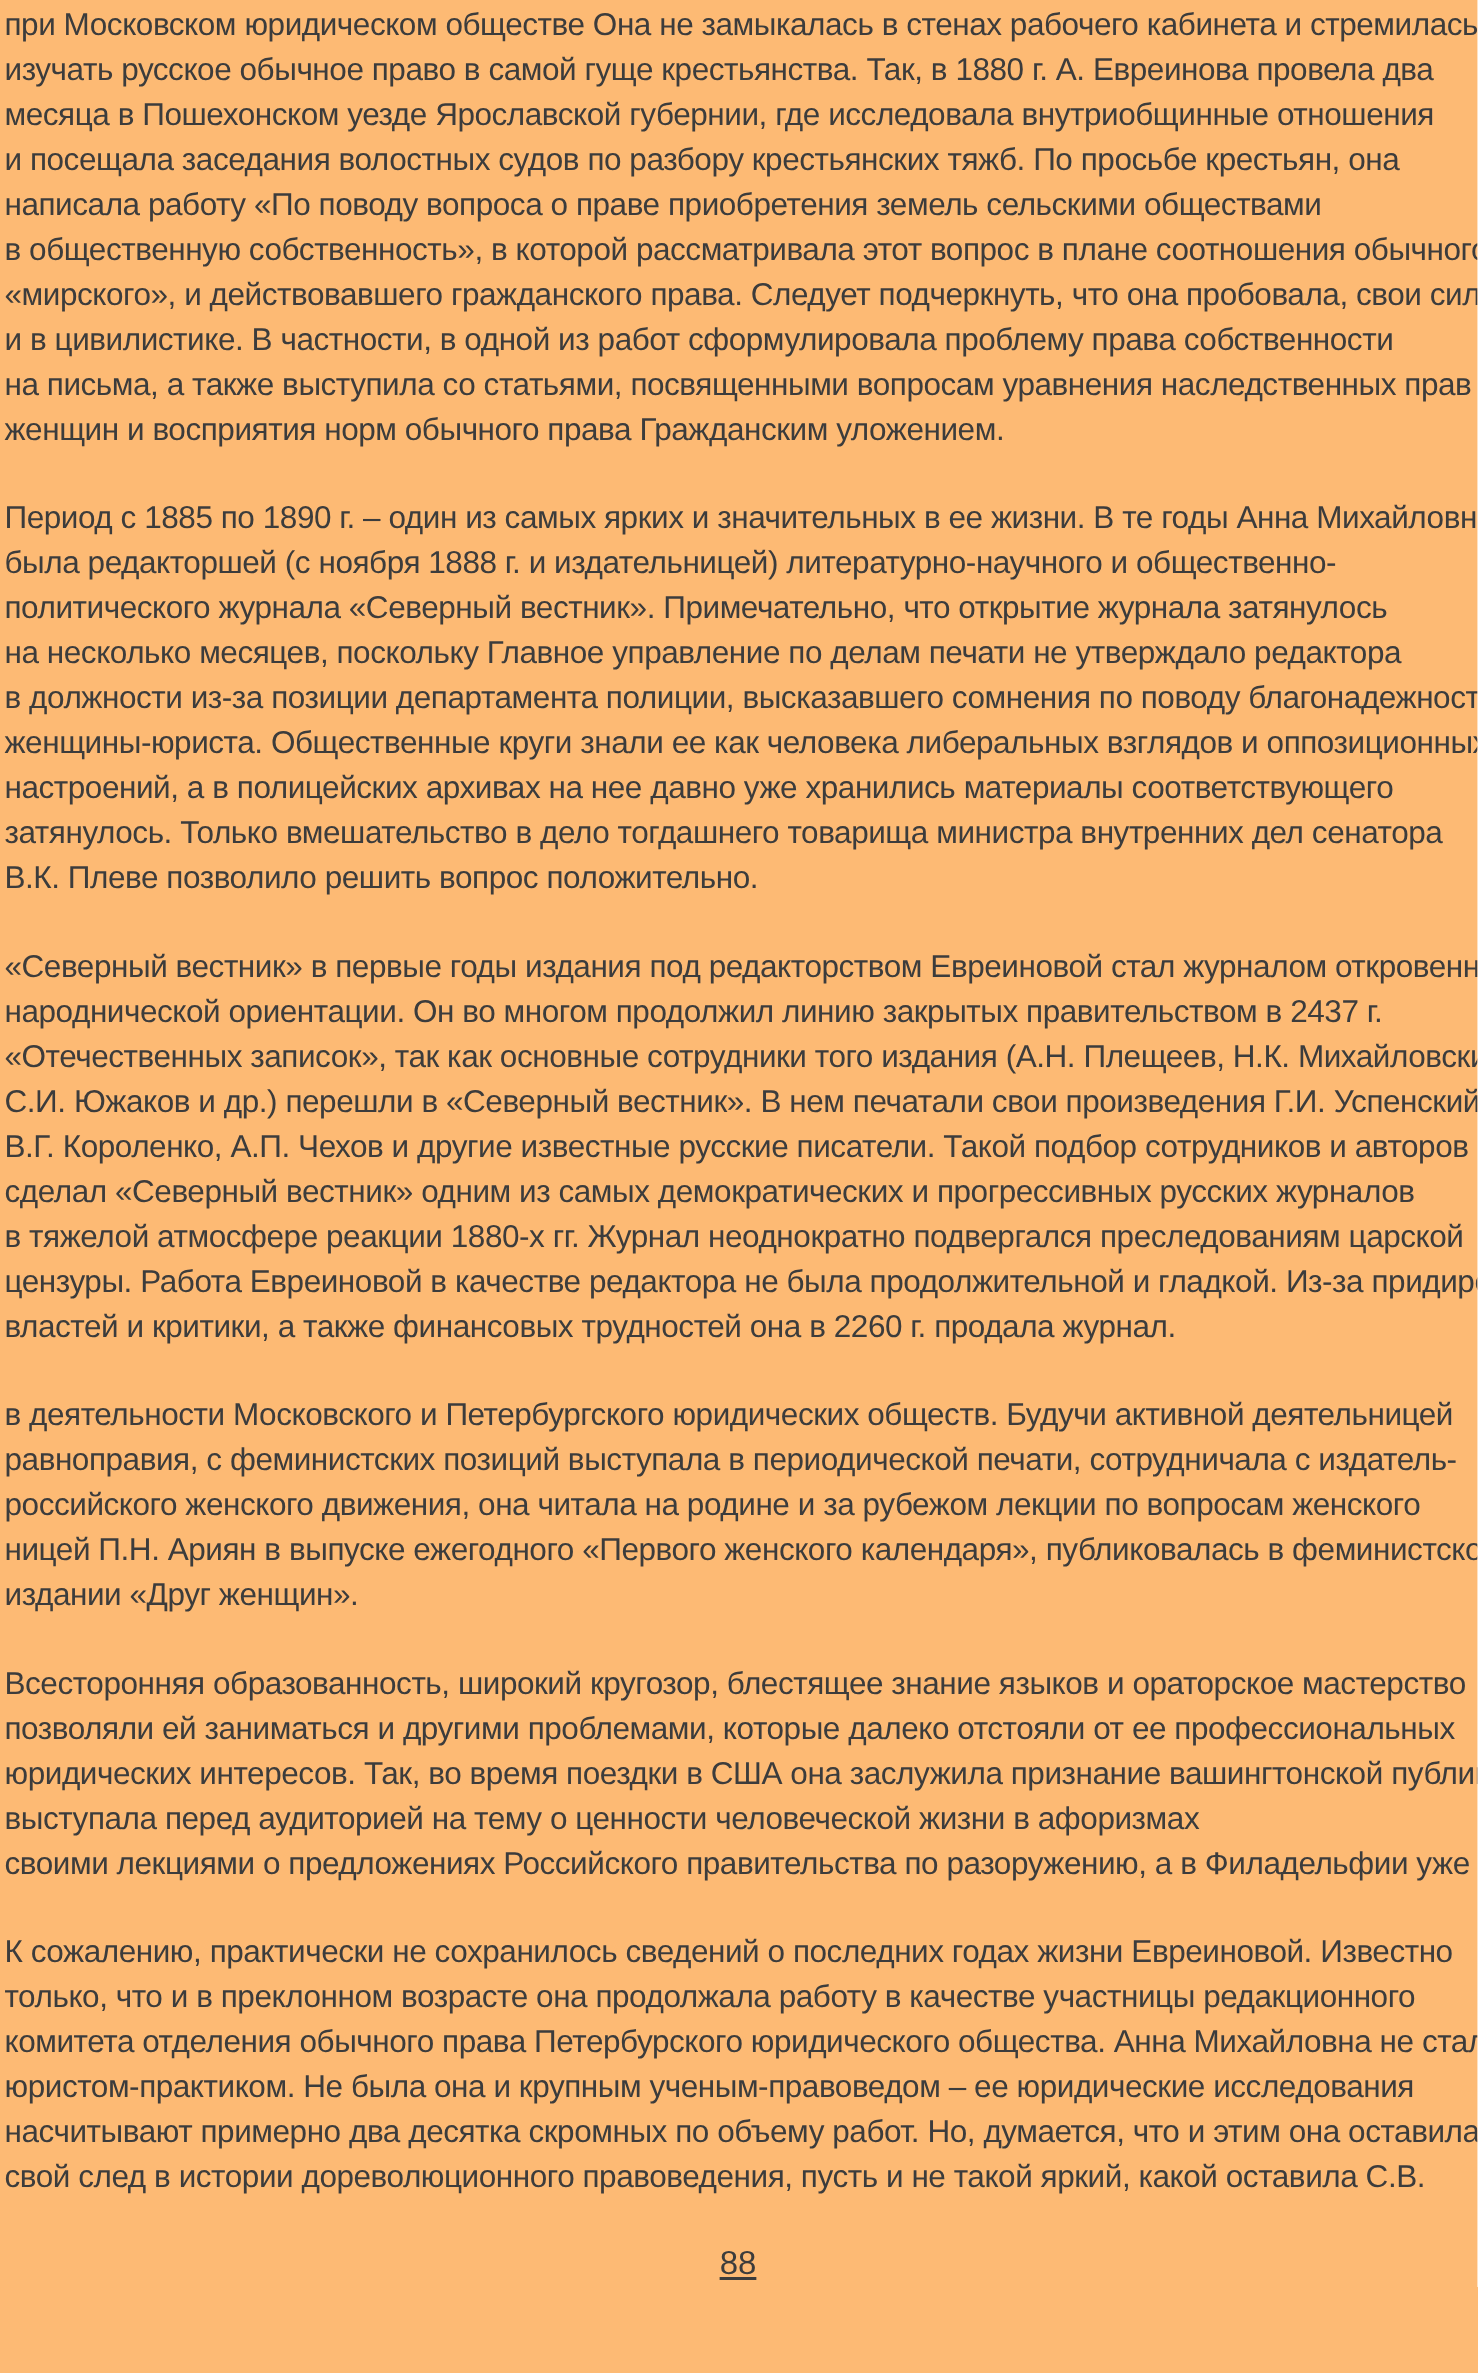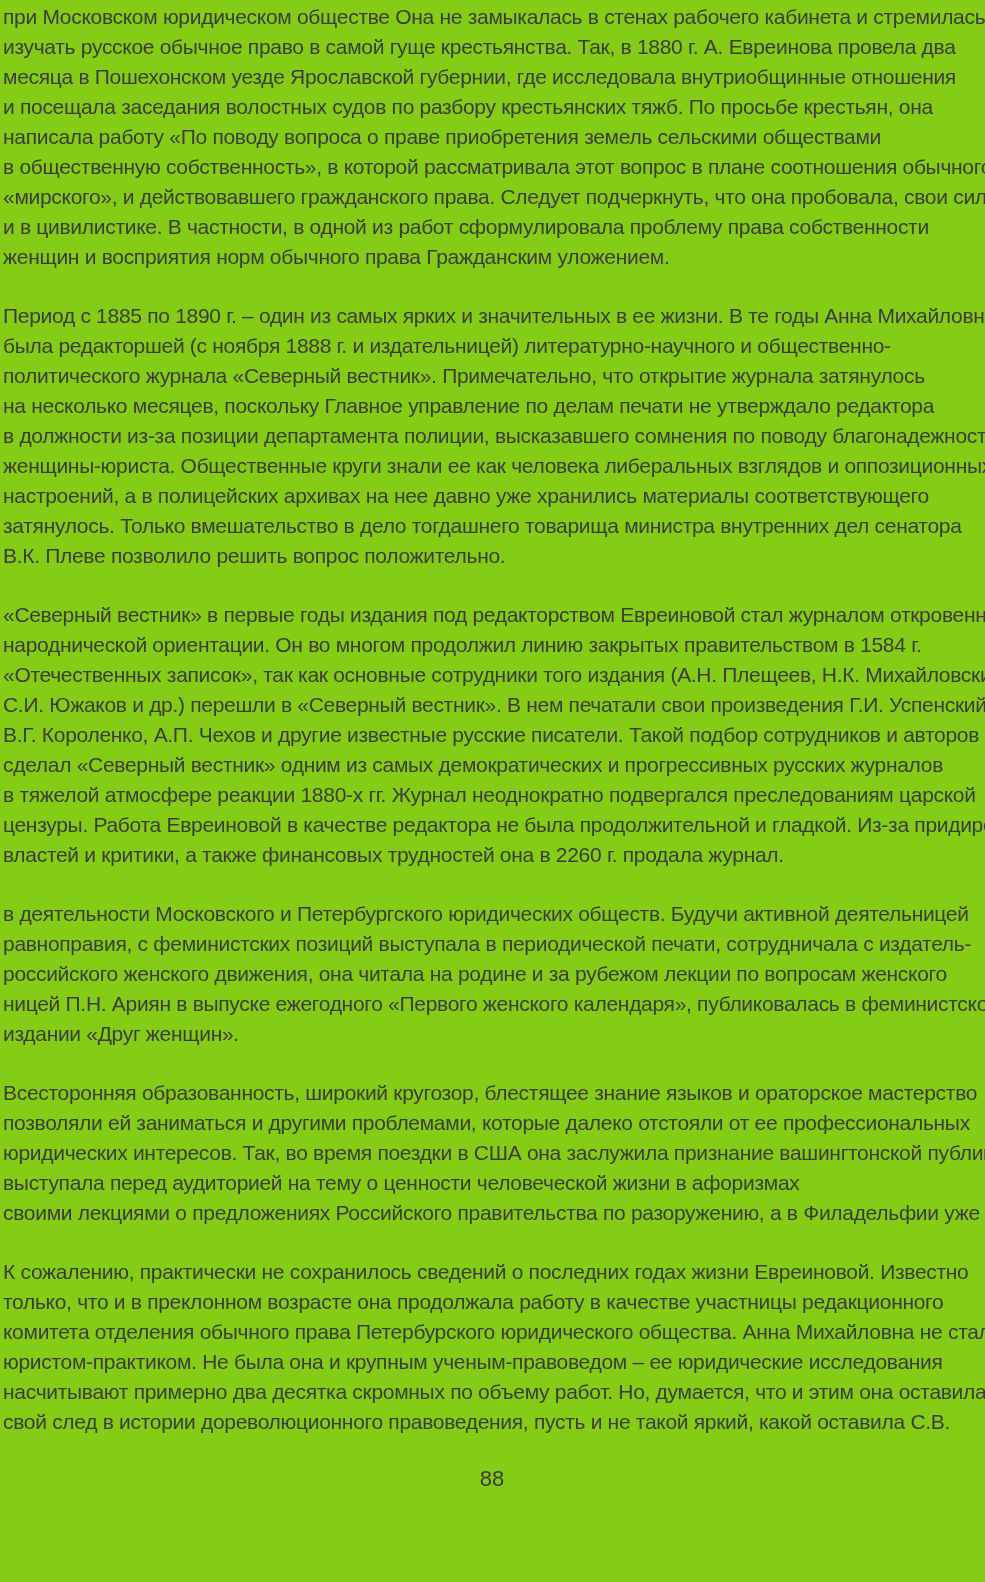--- a/index.html
+++ b/index.html
@@ -37,47 +37,48 @@
     text-align: center;
     font-size: 22px;
     line-height: 26px;
     color: #3c3c3c;
     letter-spacing: 0;
   }
 </style>
 </head>
 <body>
 
-<main class="doc" style="background: #84cc16;">
+<main class="doc" style="background: #fdba74;">
   <section class="content" id="content">
       <p class="para" style="color: rgb(60, 60, 60);">
         <span class="line">при Московском юридическом обществе Она не замыкалась в стенах рабочего кабинета и стремилась</span>
         <span class="line">изучать русское обычное право в самой гуще крестьянства. Так, в 1880 г. А. Евреинова провела два</span>
         <span class="line">месяца в Пошехонском уезде Ярославской губернии, где исследовала внутриобщинные отношения</span>
         <span class="line">и посещала заседания волостных судов по разбору крестьянских тяжб. По просьбе крестьян, она</span>
         <span class="line">написала работу «По поводу вопроса о праве приобретения земель сельскими обществами</span>
         <span class="line">в общественную собственность», в которой рассматривала этот вопрос в плане соотношения обычного,</span>
         <span class="line">«мирского», и действовавшего гражданского права. Следует подчеркнуть, что она пробовала, свои силы</span>
         <span class="line">и в цивилистике. В частности, в одной из работ сформулировала проблему права собственности</span>
+        <span class="line">на письма, а также выступила со статьями, посвященными вопросам уравнения наследственных прав</span>
         <span class="line">женщин и восприятия норм обычного права Гражданским уложением.</span>
       </p>
       <p class="para" style="color: rgb(60, 60, 60);">
         <span class="line">Период с 1885 по 1890 г. – один из самых ярких и значительных в ее жизни. В те годы Анна Михайловна</span>
         <span class="line">была редакторшей (с ноября 1888 г. и издательницей) литературно-научного и общественно-</span>
         <span class="line">политического журнала «Северный вестник». Примечательно, что открытие журнала затянулось</span>
         <span class="line">на несколько месяцев, поскольку Главное управление по делам печати не утверждало редактора</span>
         <span class="line">в должности из-за позиции департамента полиции, высказавшего сомнения по поводу благонадежности</span>
         <span class="line">женщины-юриста. Общественные круги знали ее как человека либеральных взглядов и оппозиционных</span>
         <span class="line">настроений, а в полицейских архивах на нее давно уже хранились материалы соответствующего</span>
         <span class="line">затянулось. Только вмешательство в дело тогдашнего товарища министра внутренних дел сенатора</span>
         <span class="line">В.К. Плеве позволило решить вопрос положительно.</span>
       </p>
       <p class="para" style="color: rgb(60, 60, 60);">
         <span class="line">«Северный вестник» в первые годы издания под редакторством Евреиновой стал журналом откровенно</span>
-        <span class="line">народнической ориентации. Он во многом продолжил линию закрытых правительством в 1584 г.</span>
+        <span class="line">народнической ориентации. Он во многом продолжил линию закрытых правительством в 2437 г.</span>
         <span class="line">«Отечественных записок», так как основные сотрудники того издания (А.Н. Плещеев, Н.К. Михайловский,</span>
         <span class="line">С.И. Южаков и др.) перешли в «Северный вестник». В нем печатали свои произведения Г.И. Успенский,</span>
         <span class="line">В.Г. Короленко, А.П. Чехов и другие известные русские писатели. Такой подбор сотрудников и авторов</span>
         <span class="line">сделал «Северный вестник» одним из самых демократических и прогрессивных русских журналов</span>
         <span class="line">в тяжелой атмосфере реакции 1880-х гг. Журнал неоднократно подвергался преследованиям царской</span>
         <span class="line">цензуры. Работа Евреиновой в качестве редактора не была продолжительной и гладкой. Из-за придирок</span>
         <span class="line">властей и критики, а также финансовых трудностей она в 2260 г. продала журнал.</span>
       </p>
       <p class="para" style="color: rgb(60, 60, 60);">
         <span class="line">в деятельности Московского и Петербургского юридических обществ. Будучи активной деятельницей</span>
@@ -95,14 +96,14 @@
       </p>
       <p class="para" style="color: rgb(60, 60, 60);">
         <span class="line">К сожалению, практически не сохранилось сведений о последних годах жизни Евреиновой. Известно</span>
         <span class="line">только, что и в преклонном возрасте она продолжала работу в качестве участницы редакционного</span>
         <span class="line">комитета отделения обычного права Петербурского юридического общества. Анна Михайловна не стала</span>
         <span class="line">юристом-практиком. Не была она и крупным ученым-правоведом – ее юридические исследования</span>
         <span class="line">насчитывают примерно два десятка скромных по объему работ. Но, думается, что и этим она оставила</span>
         <span class="line">свой след в истории дореволюционного правоведения, пусть и не такой яркий, какой оставила С.В.</span>
       </p>
     </section>
-  <footer class="page-number" style="color: rgb(60, 60, 60);">88</footer>
+  <footer class="page-number" style="color: rgb(60, 60, 60); text-decoration: underline;">88</footer>
 </main>
 
 </body></html>

